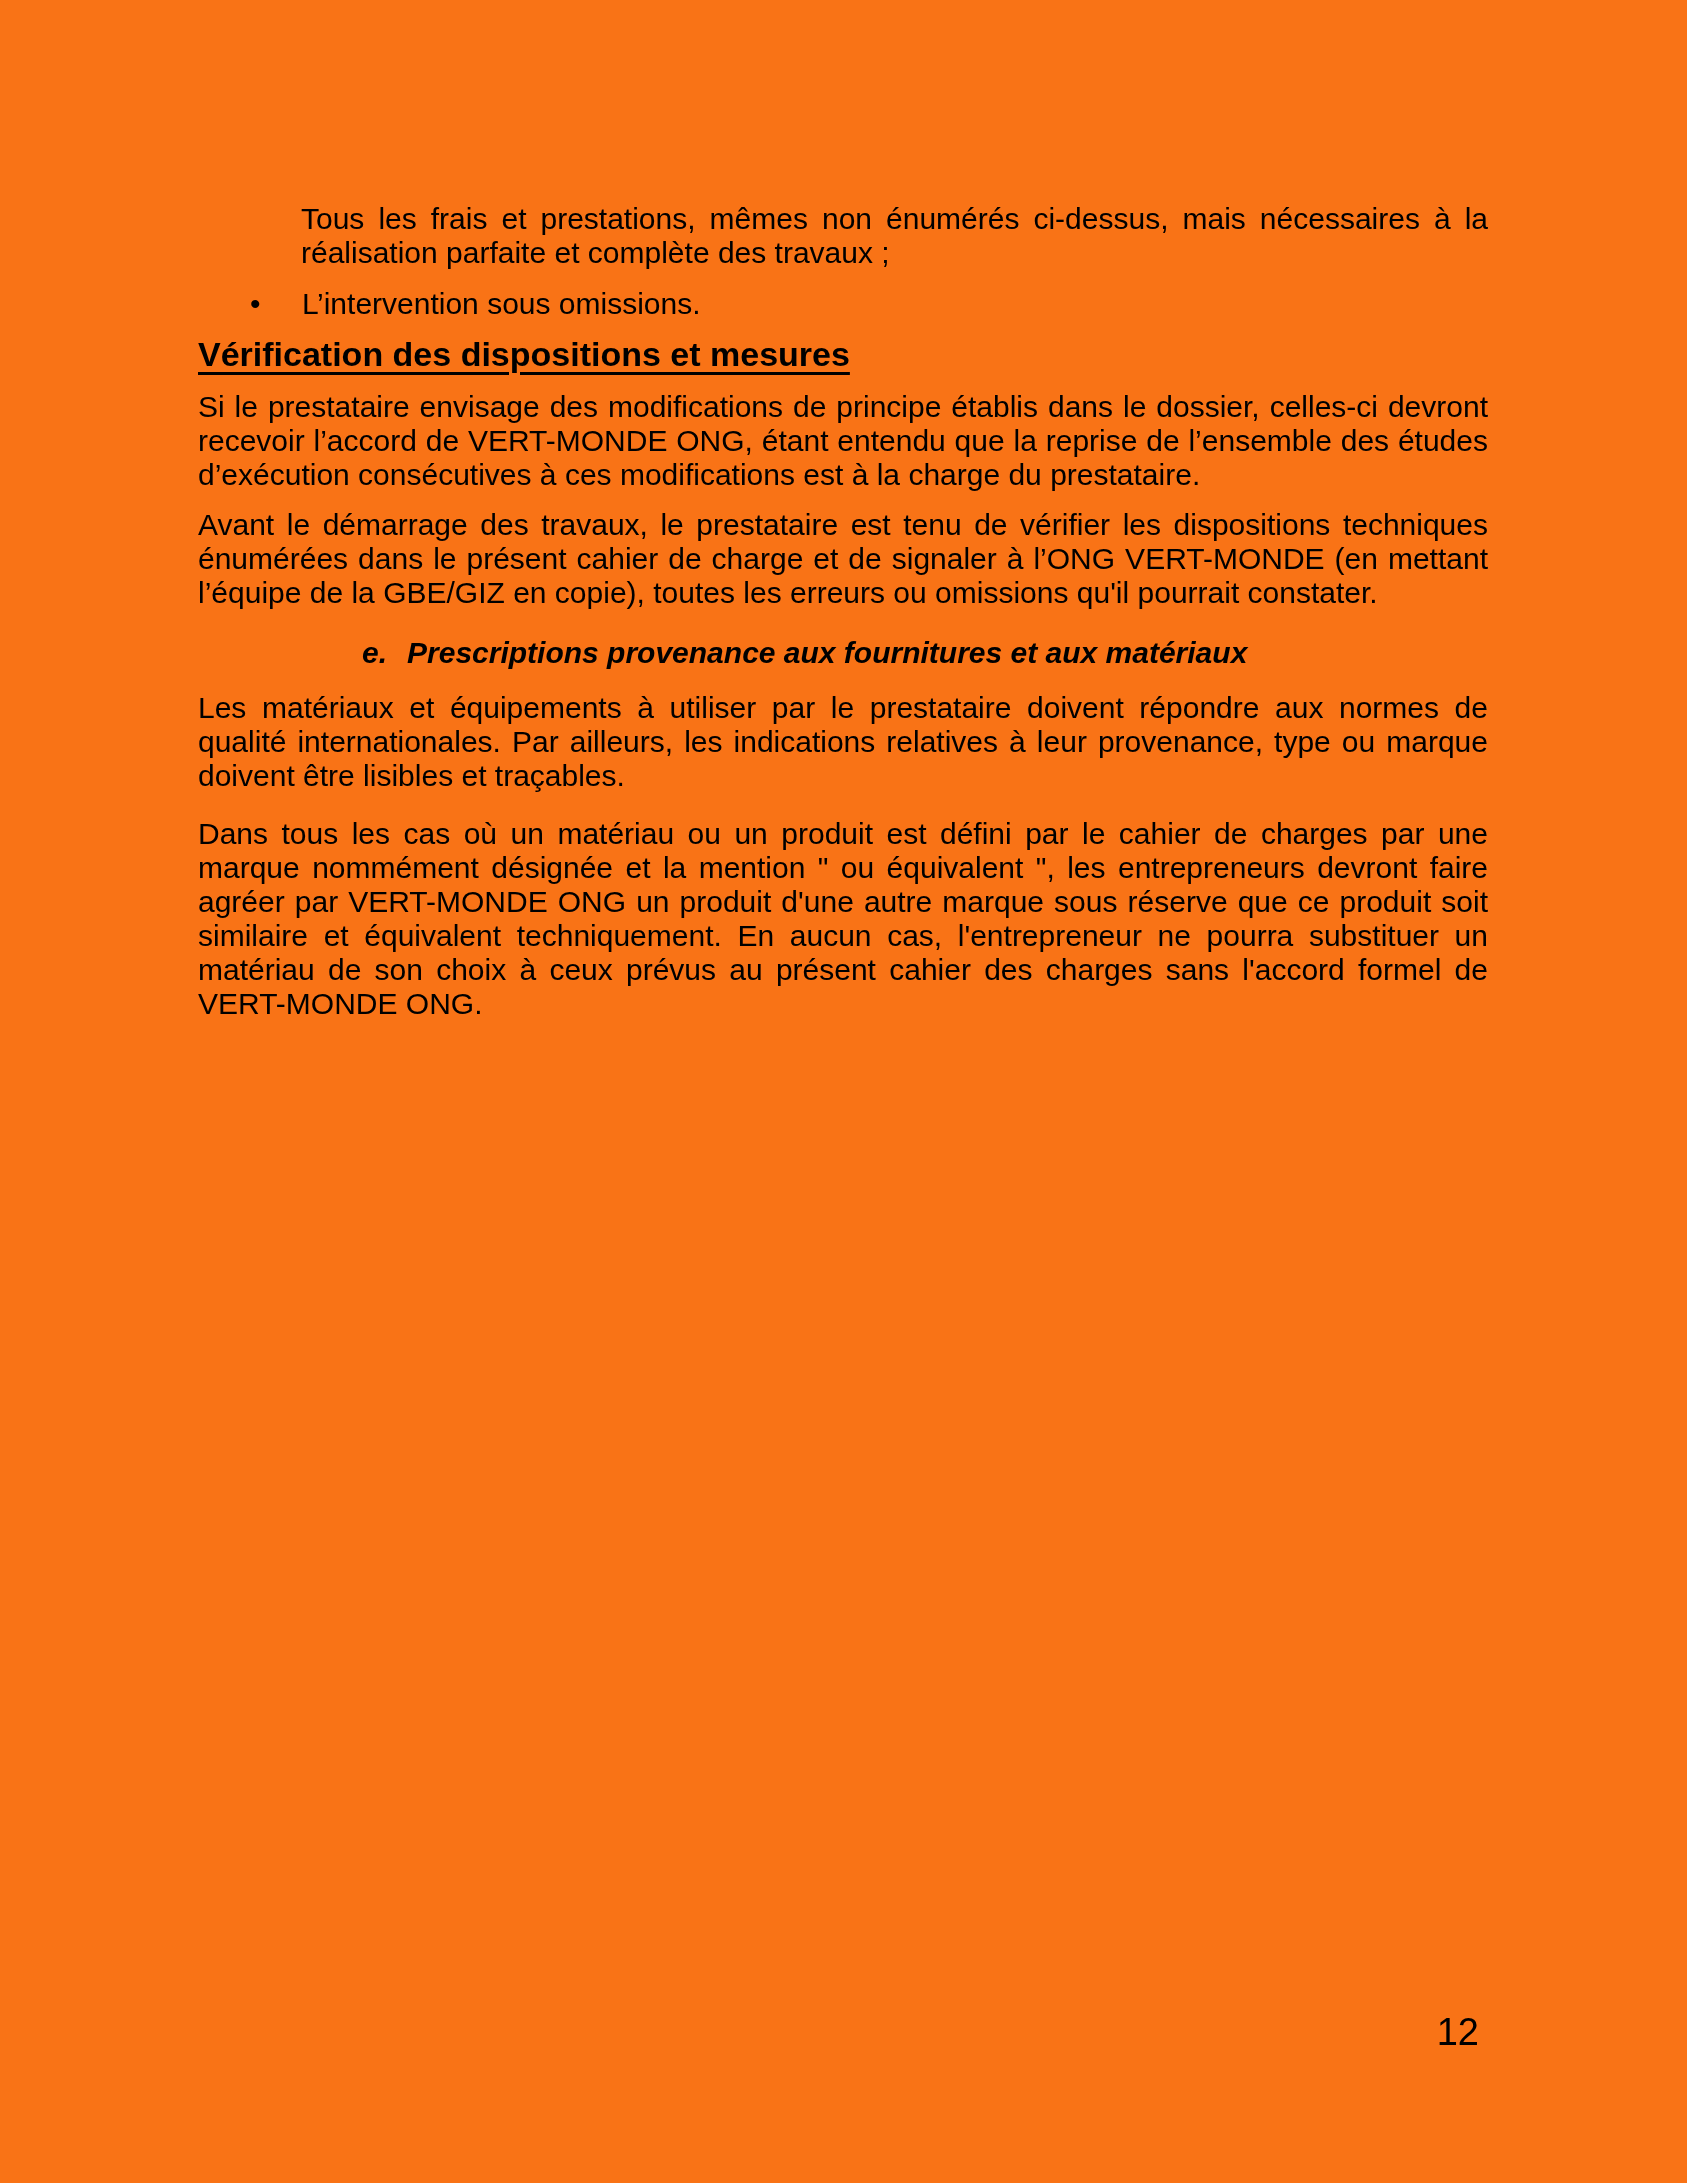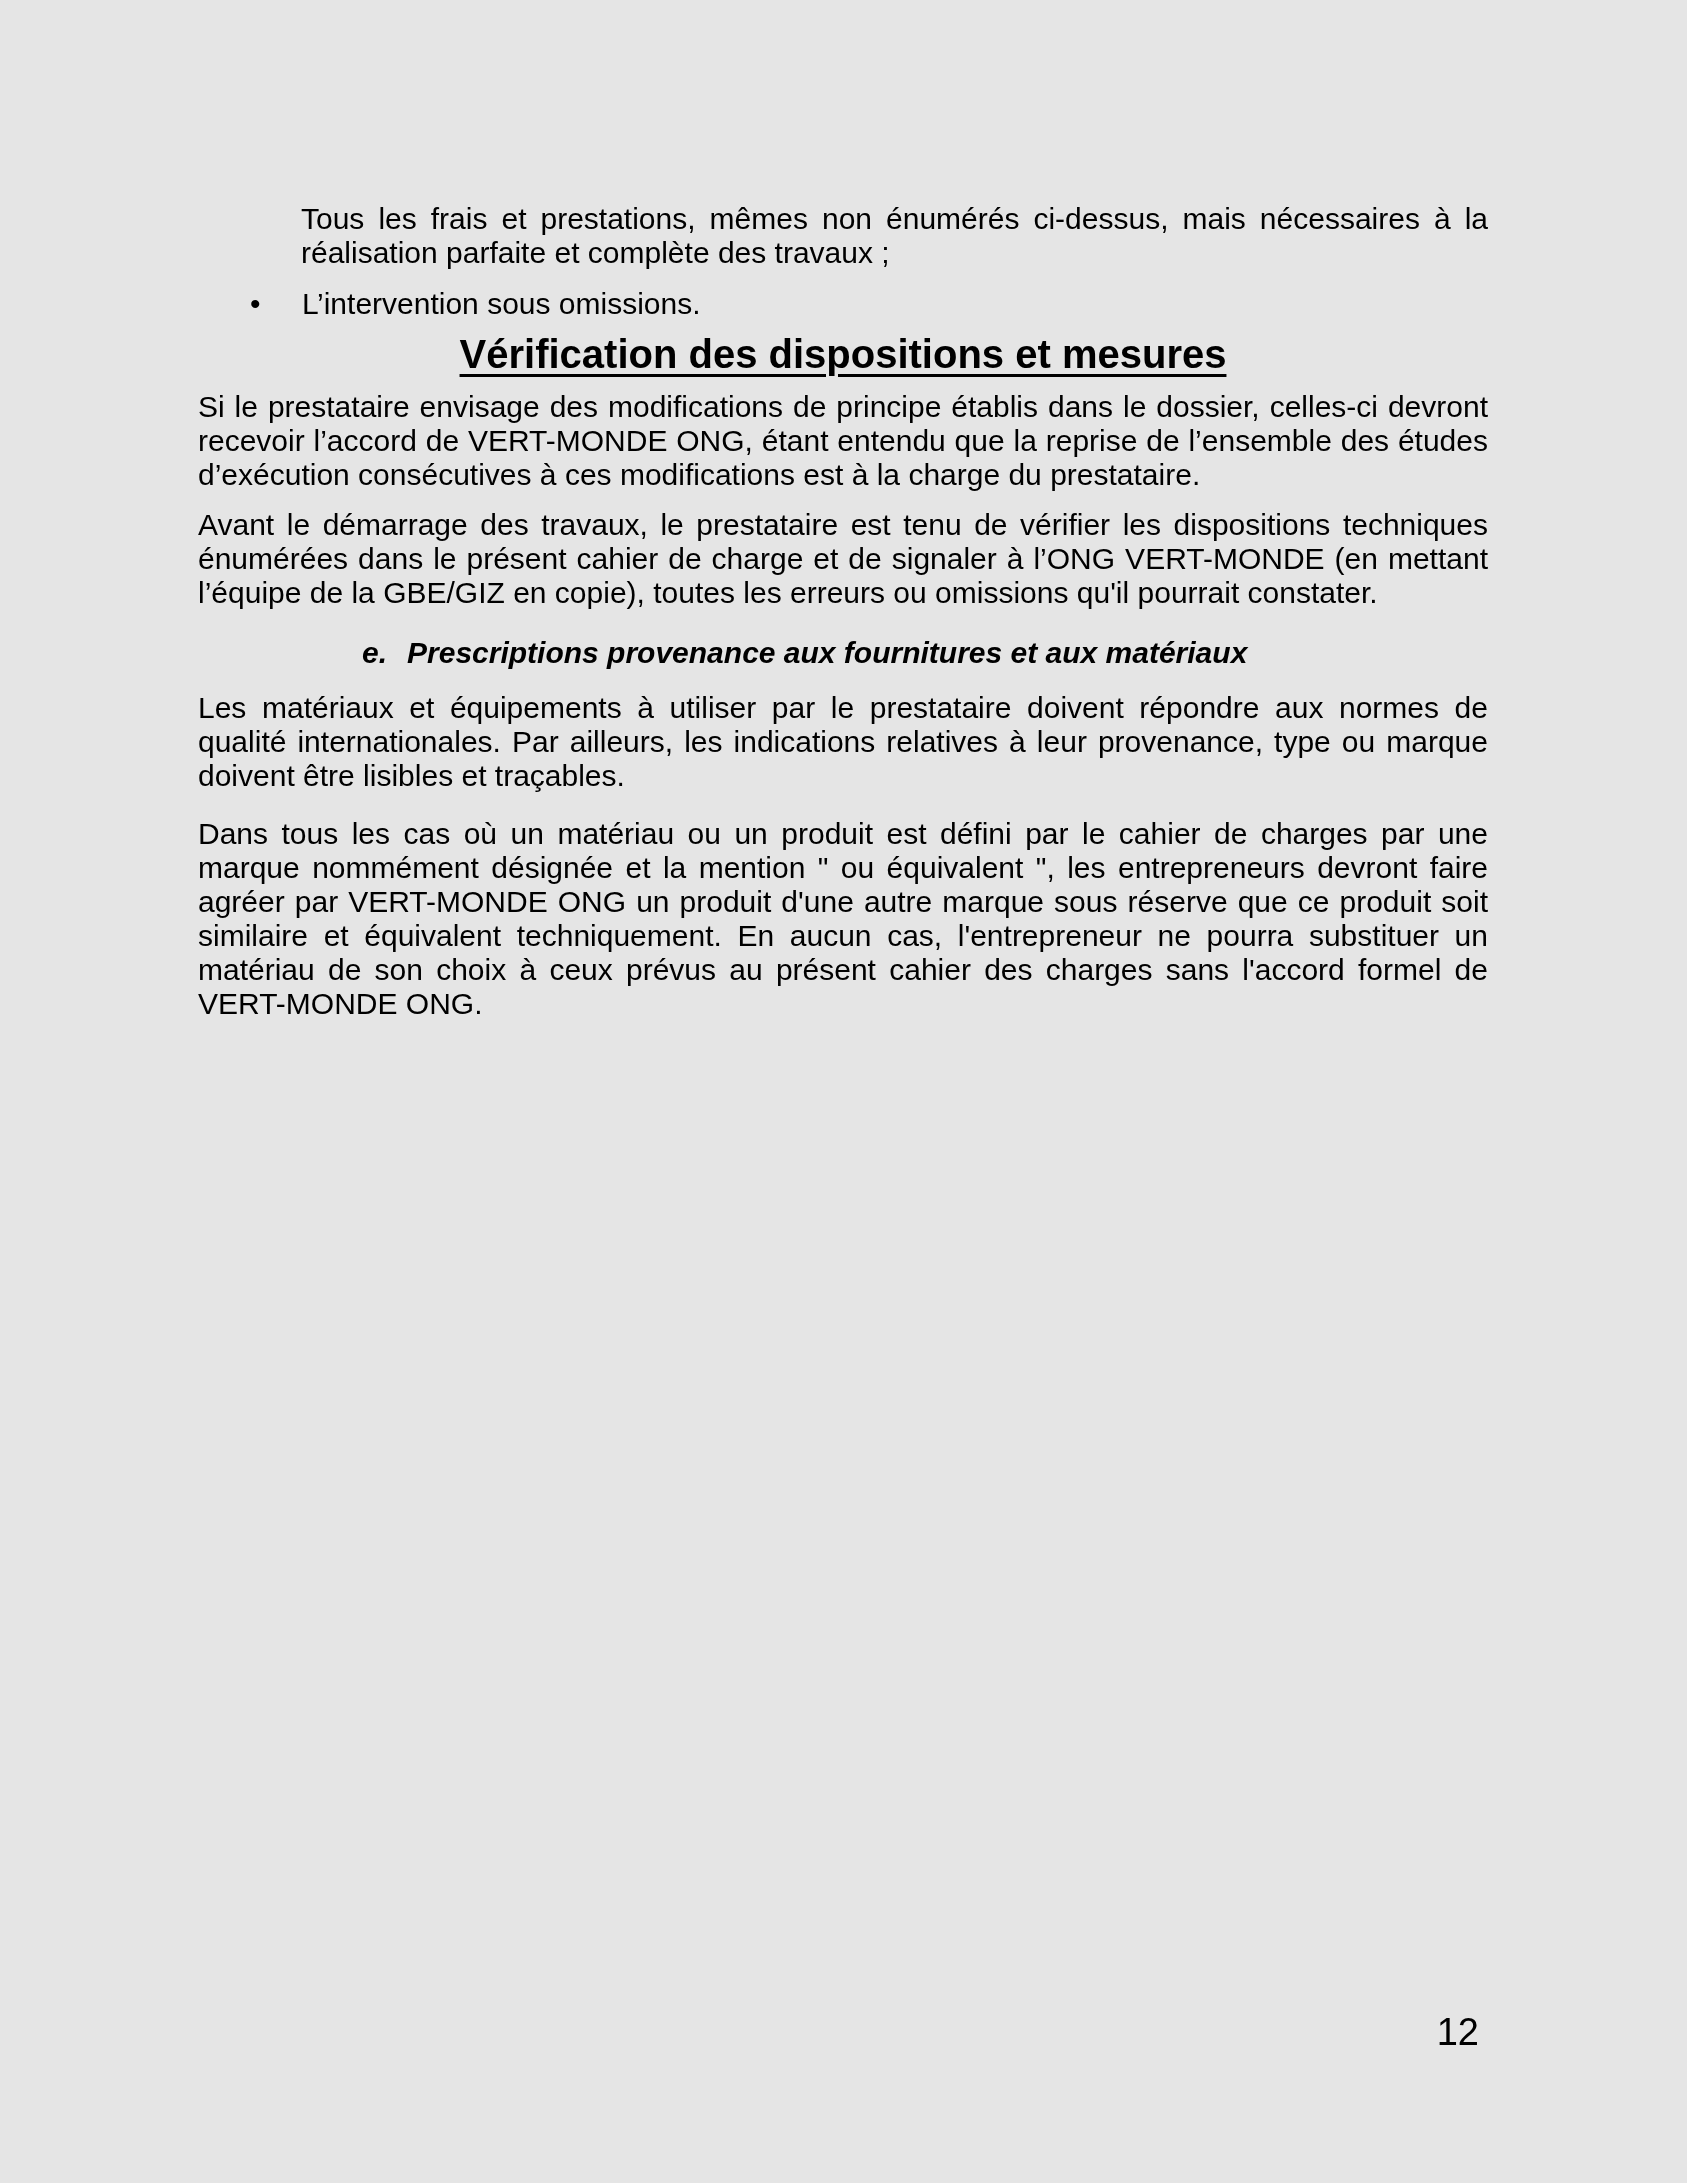--- a/index.html
+++ b/index.html
@@ -4,21 +4,21 @@
   <style>
     html, body {
       margin: 0;
       padding: 0;
       background: #ffffff;
     }
     .page {
       position: relative;
       width: 1687px;
       height: 2183px;
-      background: #e5e5e5;
+      background: #f97316;
       color: #000000;
       font-family: "Liberation Sans", "DejaVu Sans", sans-serif;
       font-size: 30px;
       line-height: 34px;
       overflow: hidden;
     }
     .content {
       position: absolute;
       left: 198px;
       top: 202px;
@@ -33,27 +33,26 @@
       align-items: flex-start;
       margin: 0 0 16px 0;
     }
     .bullet-dot {
       flex: 0 0 52px;
       margin-left: 52px;
     }
     .bullet-text { flex: 1; }
     .section-heading {
       font-weight: bold;
-      font-size: 40px;
+      font-size: 34px;
       line-height: 34px;
       margin: 0 0 18.5px 0;
       text-decoration: underline;
       text-decoration-thickness: 2.6px;
       text-underline-offset: 6px;
-      text-align: center;
     }
     .subsection-heading {
       display: flex;
       gap: 20px;
       font-weight: bold;
       font-style: italic;
       font-size: 30px;
       line-height: 34px;
       margin: 16.5px 0 21px 164px;
     }

